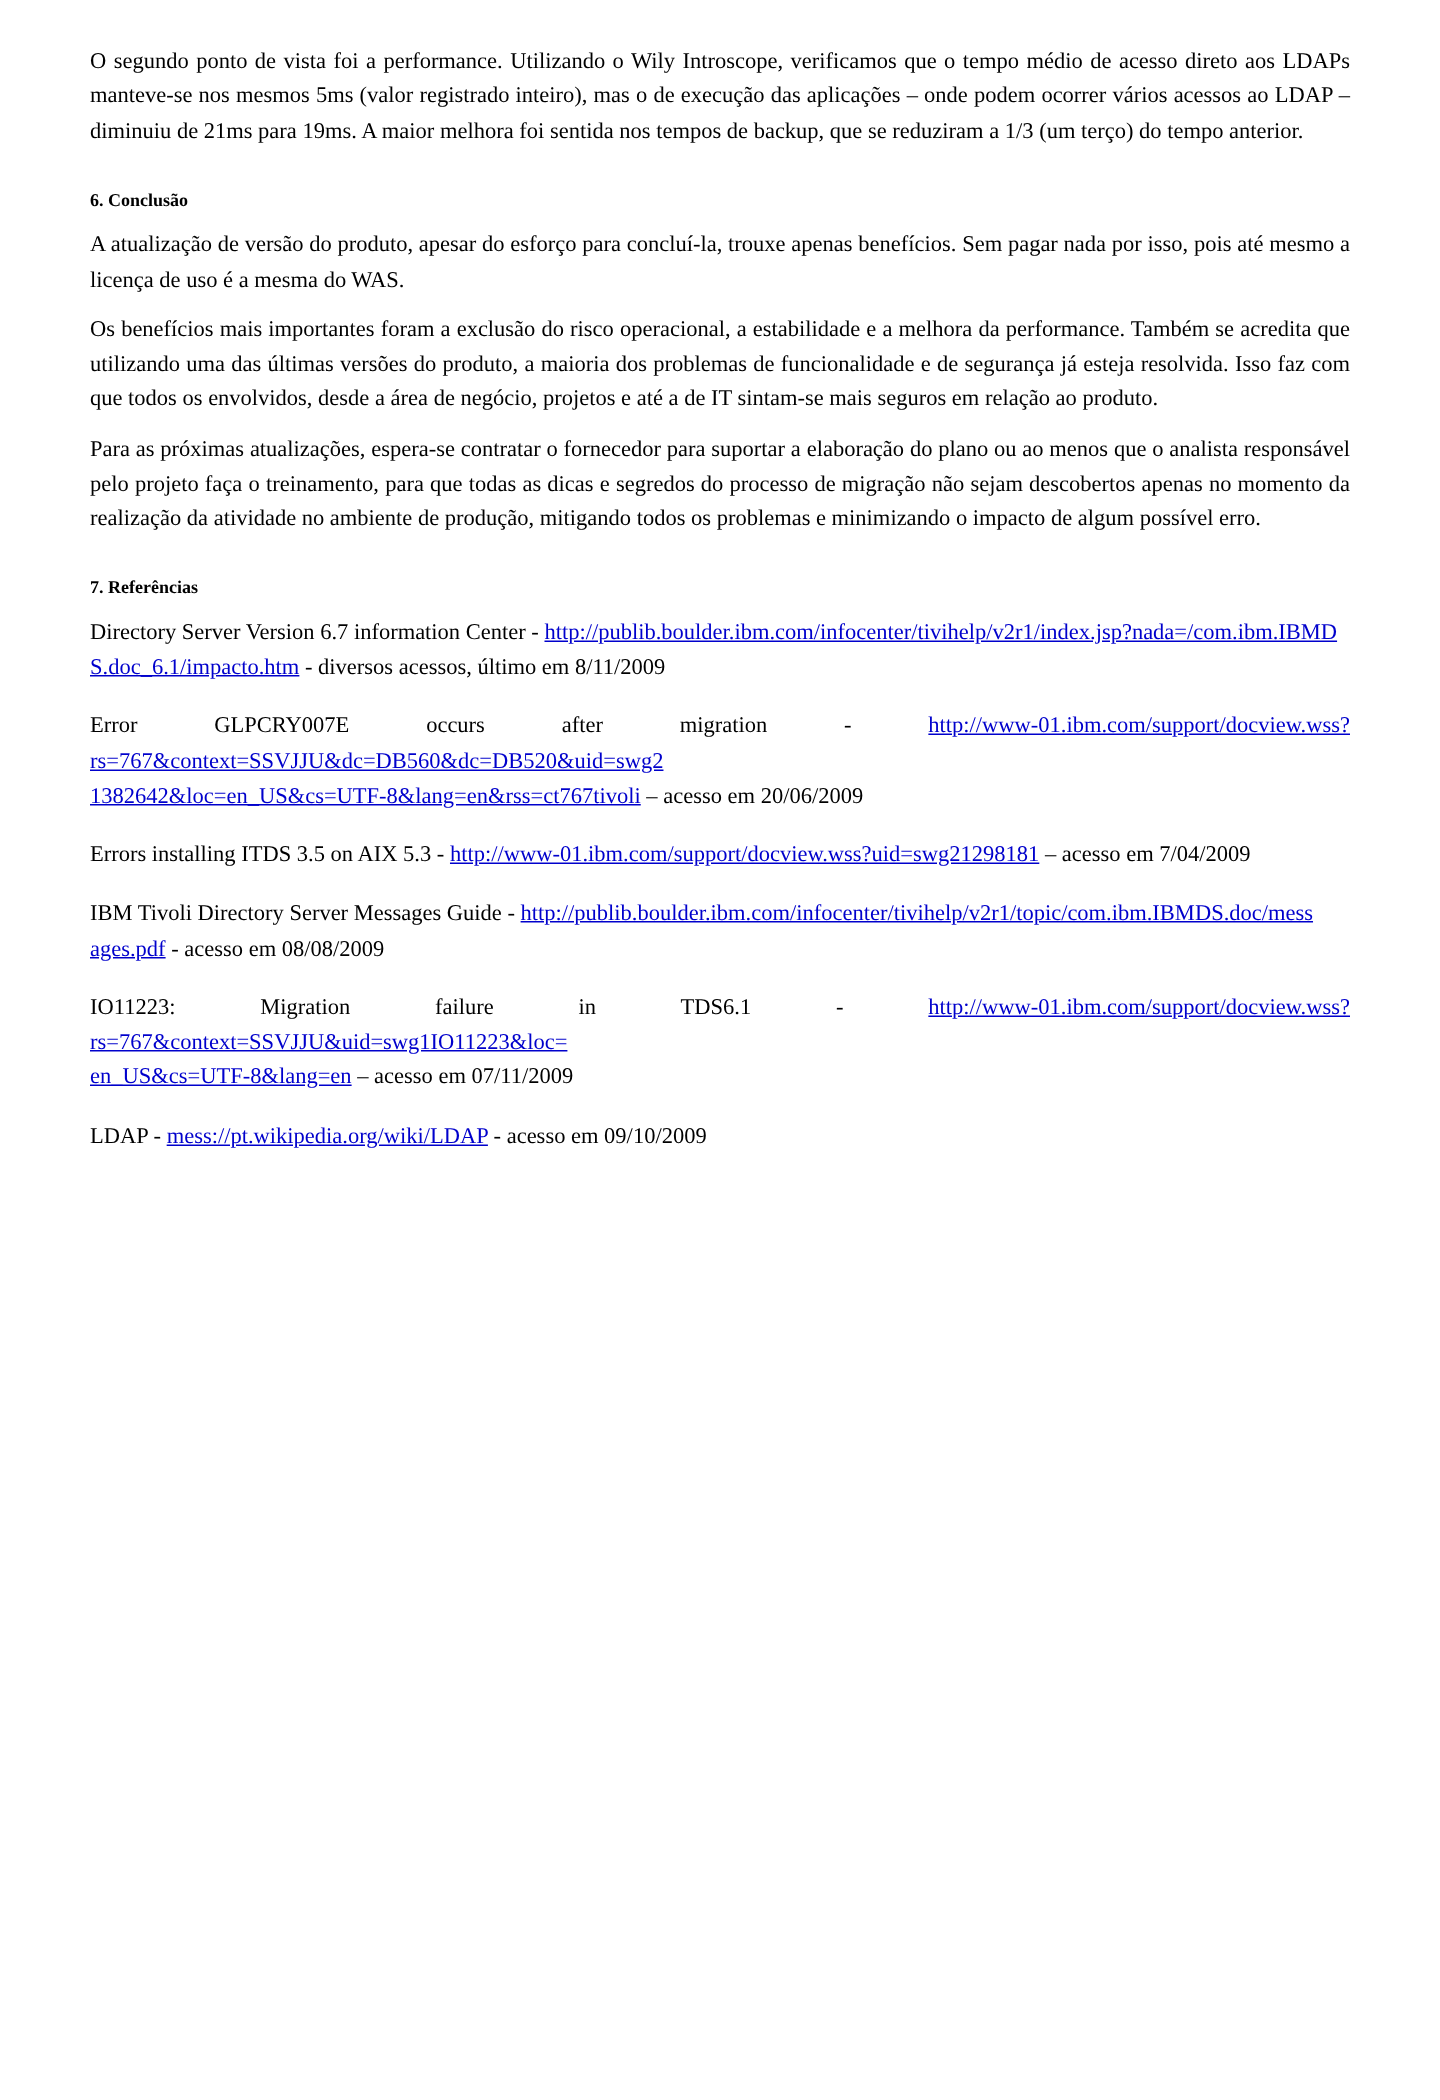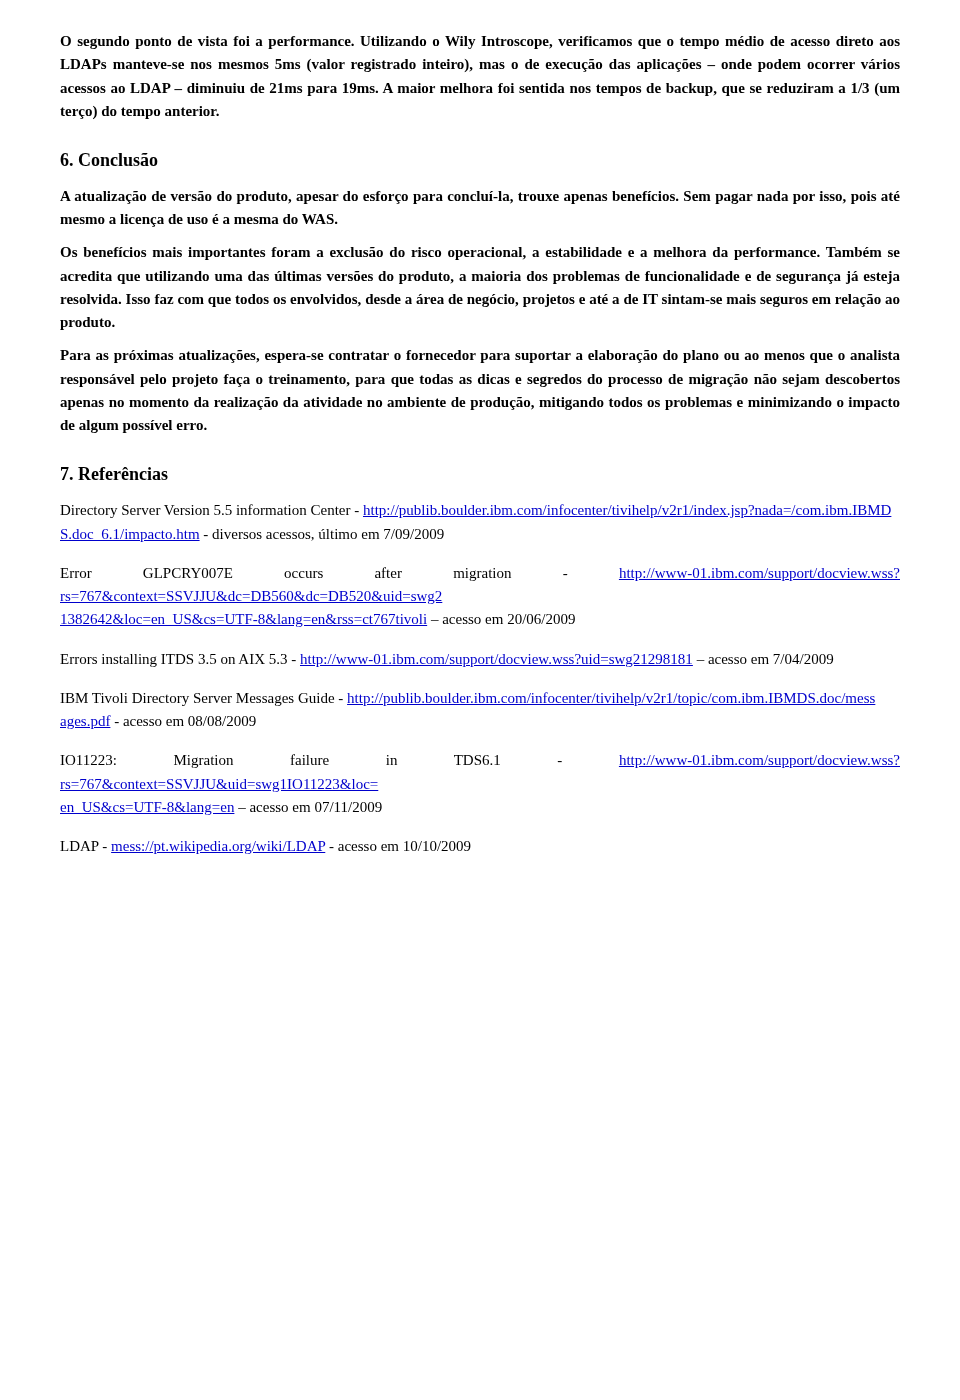--- a/index.html
+++ b/index.html
@@ -8,24 +8,23 @@
       font-size: 15px;
       line-height: 1.55;
       color: #000;
       background: #fff;
       width: 960px;
       padding: 30px 60px 40px 60px;
     }
     .para {
       text-align: justify;
       margin-bottom: 10px;
-      font-weight: bold;
     }
     .section-heading {
-      font-size: 18px;
+      font-size: 12px;
       font-weight: bold;
       margin-top: 24px;
       margin-bottom: 10px;
     }
     .ref-item {
       margin-bottom: 16px;
       text-align: justify;
     }
     a {
       color: #0000cc;
@@ -41,34 +40,34 @@
 
 <p class="para">A atualização de versão do produto, apesar do esforço para concluí-la, trouxe apenas benefícios. Sem pagar nada por isso, pois até mesmo a licença de uso é a mesma do WAS.</p>
 
 <p class="para">Os benefícios mais importantes foram a exclusão do risco operacional, a estabilidade e a melhora da performance. Também se acredita que utilizando uma das últimas versões do produto, a maioria dos problemas de funcionalidade e de segurança já esteja resolvida. Isso faz com que todos os envolvidos, desde a área de negócio, projetos e até a de IT sintam-se mais seguros em relação ao produto.</p>
 
 <p class="para">Para as próximas atualizações, espera-se contratar o fornecedor para suportar a elaboração do plano ou ao menos que o analista responsável pelo projeto faça o treinamento, para que todas as dicas e segredos do processo de migração não sejam descobertos apenas no momento da realização da atividade no ambiente de produção, mitigando todos os problemas e minimizando o impacto de algum possível erro.</p>
 
 <div class="section-heading">7. Referências</div>
 
 <div class="ref-item">
-  <span>Directory Server Version 5.5 information Center - </span><a href="#"><span>http://publib.boulder.ibm.com/infocenter/tivihelp/v2r1/index.jsp?nada=/com.ibm.IBMD</span><br><span>S.doc_6.1/impacto.htm</span></a><span> - diversos acessos, último em 7/09/2009</span>
+  <span>Directory Server Version 6.7 information Center - </span><a href="#"><span>http://publib.boulder.ibm.com/infocenter/tivihelp/v2r1/index.jsp?nada=/com.ibm.IBMD</span><br><span>S.doc_6.1/impacto.htm</span></a><span> - diversos acessos, último em 8/11/2009</span>
 </div>
 
 <div class="ref-item">
   <span>Error GLPCRY007E occurs after migration - </span><a href="#"><span>http://www-01.ibm.com/support/docview.wss?rs=767&amp;context=SSVJJU&amp;dc=DB560&amp;dc=DB520&amp;uid=swg2</span><br><span>1382642&amp;loc=en_US&amp;cs=UTF-8&amp;lang=en&amp;rss=ct767tivoli</span></a><span> – acesso em 20/06/2009</span>
 </div>
 
 <div class="ref-item">
   <span>Errors installing ITDS 3.5 on AIX 5.3 - </span><a href="#"><span>http://www-01.ibm.com/support/docview.wss?uid=swg21298181</span></a><span> – acesso em 7/04/2009</span>
 </div>
 
 <div class="ref-item">
   <span>IBM Tivoli Directory Server Messages Guide - </span><a href="#"><span>http://publib.boulder.ibm.com/infocenter/tivihelp/v2r1/topic/com.ibm.IBMDS.doc/mess</span><br><span>ages.pdf</span></a><span> - acesso em 08/08/2009</span>
 </div>
 
 <div class="ref-item">
   <span>IO11223: Migration failure in TDS6.1 - </span><a href="#"><span>http://www-01.ibm.com/support/docview.wss?rs=767&amp;context=SSVJJU&amp;uid=swg1IO11223&amp;loc=</span><br><span>en_US&amp;cs=UTF-8&amp;lang=en</span></a><span> – acesso em 07/11/2009</span>
 </div>
 
 <div class="ref-item">
-  <span>LDAP - </span><a href="#"><span>mess://pt.wikipedia.org/wiki/LDAP</span></a><span> - acesso em 10/10/2009</span>
+  <span>LDAP - </span><a href="#"><span>mess://pt.wikipedia.org/wiki/LDAP</span></a><span> - acesso em 09/10/2009</span>
 </div>
 
 </body></html>

